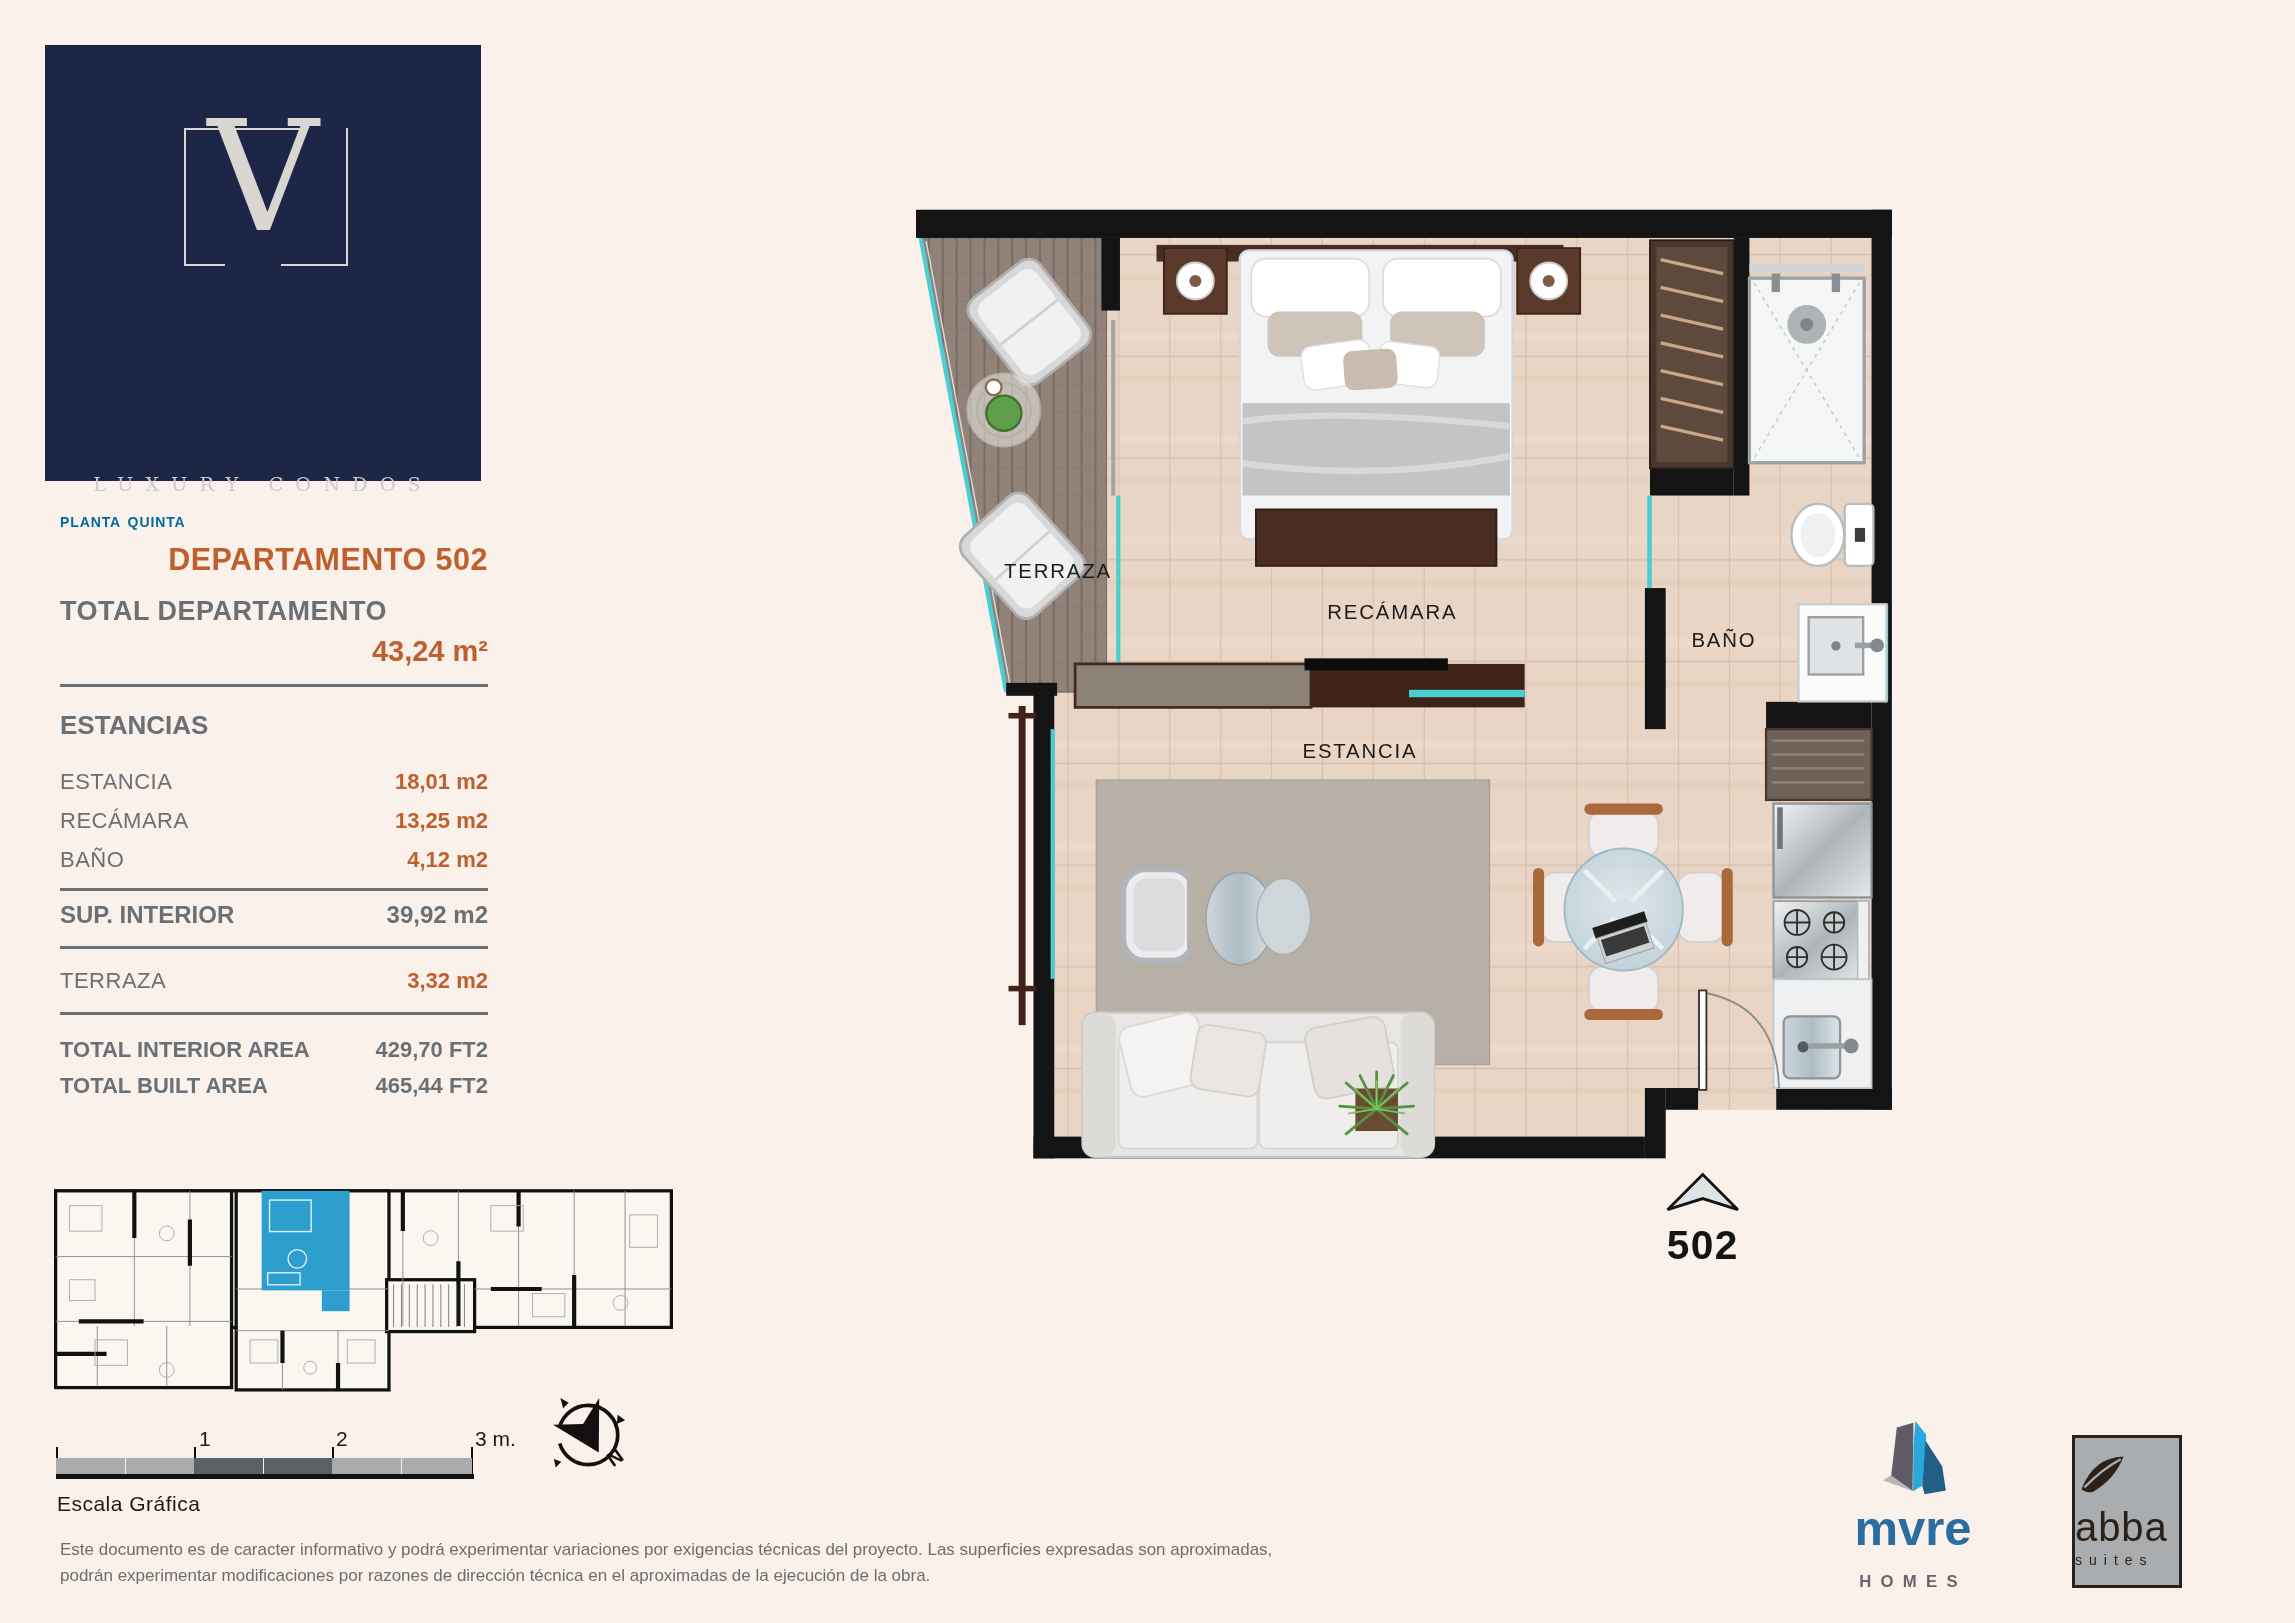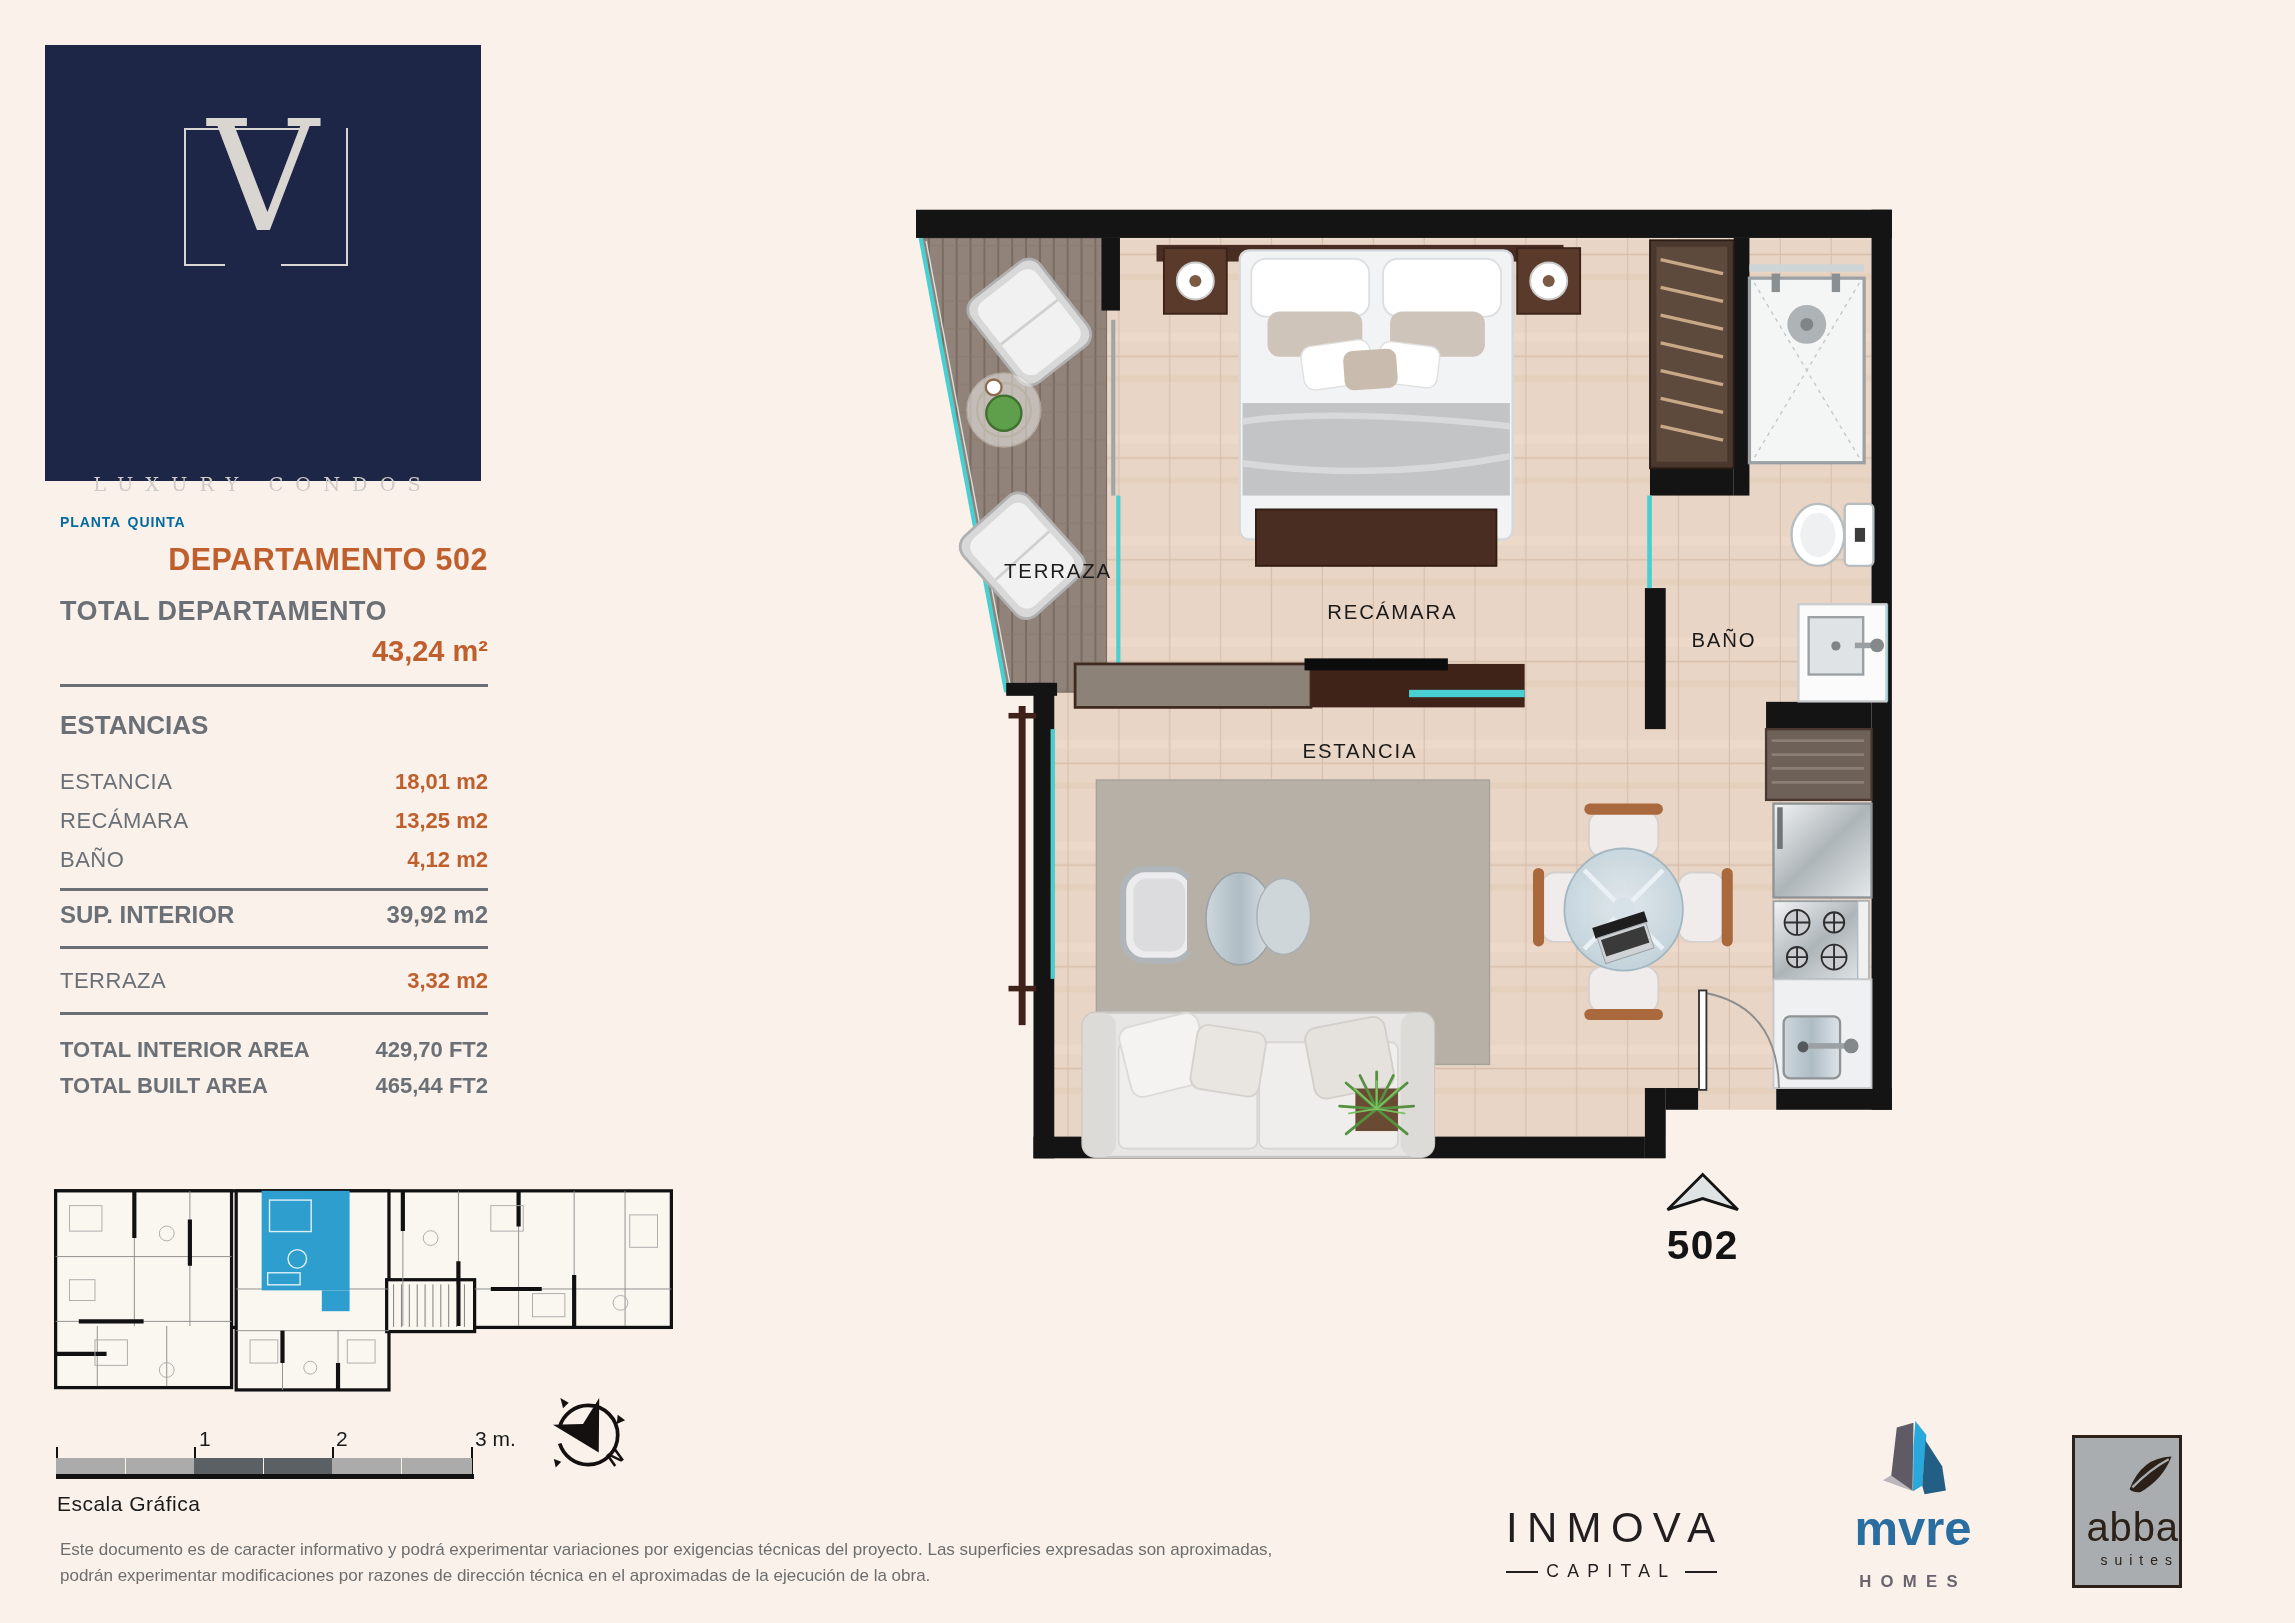--- a/index.html
+++ b/index.html
@@ -59,21 +59,21 @@
   
   .inmova{position:absolute;left:1506px;top:1504px;width:259px;color:#221d1e;}
   .inmova-name{font-size:42px;letter-spacing:9.3px;font-weight:400;}
   .inmova-sub{display:flex;align-items:center;margin-top:9.3px;}
   .inmova-sub .ln{flex:0 0 32px;height:2.3px;background:#221d1e;}
   .inmova-sub .tx{font-size:17.6px;letter-spacing:8.3px;padding:0 8.3px;}
   .mvre{position:absolute;left:1839px;top:1421px;width:148px;text-align:center;}
   .mvre-name{font-size:49px;font-weight:bold;color:#2a6da0;letter-spacing:0px;margin-top:-3.7px;}
   .mvre-sub{font-size:16.7px;letter-spacing:9.3px;color:#6a646e;font-weight:bold;margin-top:16px;}
   .abba{position:absolute;left:2072px;top:1435px;width:110px;height:153px;background:#a9adb0;
-        border:3.2px solid #2b2118;text-align:right;box-sizing:border-box;}
+        border:3.2px solid #2b2118;text-align:left;box-sizing:border-box;}
   .abba-name{font-size:40px;color:#2b2118;margin-top:3.7px;letter-spacing:0.9px;}
   .abba-sub{font-size:14px;color:#2b2118;letter-spacing:7px;margin-top:2.8px;}
 </style>
 </head>
 <body>
 
 <div class="page">
 
   <div class="logo-block">
     <div class="v-box"></div>
@@ -445,28 +445,20 @@
     <path d="M30,158 L46,164 L34,176 Z" fill="#14100f"></path>
     <path d="M128,26 L93,82 L28,84 L127,144 Z" fill="#14100f"></path>
     <text x="152" y="178" font-size="44" font-weight="bold" fill="#14100f" transform="rotate(-35 152 168)">N</text>
   </svg>
 
   <div class="disclaimer">
     <div>Este documento es de caracter informativo y podrá experimentar variaciones por exigencias técnicas del proyecto. Las superficies expresadas son aproximadas,</div>
     <div>podrán experimentar modificaciones por razones de dirección técnica en el aproximadas de la ejecución de la obra.</div>
   </div>
 
-  <div class="inmova">
-    <div class="inmova-name">INMOVA</div>
-    <div class="inmova-sub">
-      <span class="ln"></span>
-      <span class="tx">CAPITAL</span>
-      <span class="ln"></span>
-    </div>
-  </div>
 
   <div class="mvre">
     <svg width="88" height="81" viewBox="0 0 190 175">
       <path d="M30,128 L82,96 L95,152 Z" fill="#b9b5bb"></path>
       <path d="M60,14 L96,4 L94,150 L48,118 Z" fill="#5f5a64"></path>
       <path d="M100,0 L124,30 L115,140 L95,152 L96,55 Z" fill="#29a8dc"></path>
       <path d="M115,140 L122,42 L158,98 L166,150 L120,158 Z" fill="#235e84"></path>
     </svg>
     <div class="mvre-name">mvre</div>
     <div class="mvre-sub">HOMES</div>

